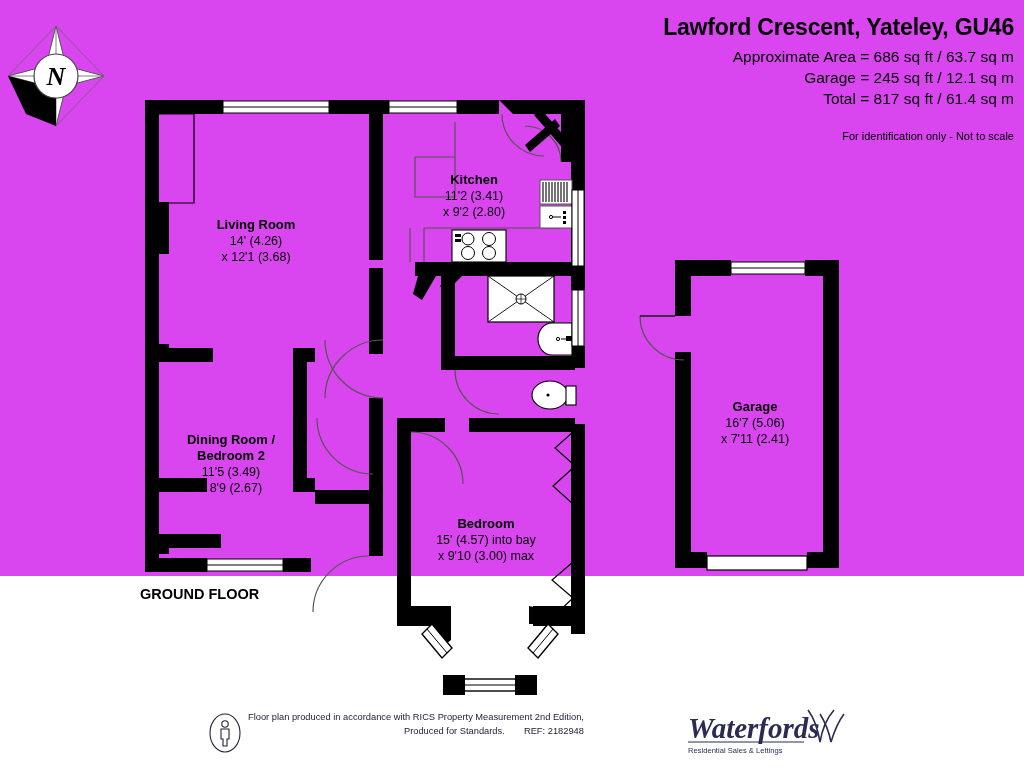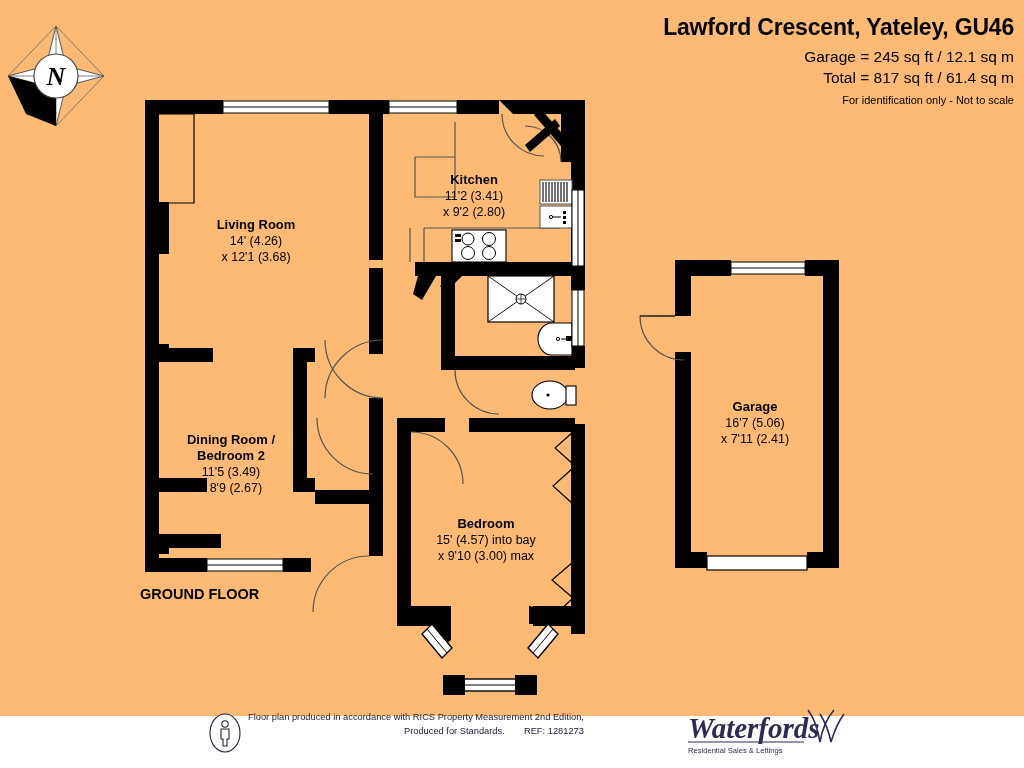--- a/index.html
+++ b/index.html
@@ -12,22 +12,22 @@
     width: 1024px;
     height: 768px;
     font-family: "Liberation Sans", sans-serif;
     color: #000000;
     overflow: hidden;
     position: relative;
   }
   #sheet {
     position: relative;
     width: 1024px;
-    height: 716px;
-    background: #fdba74;
+    height: 576px;
+    background: #d946ef;
   }
 
   
   #header {
     position: absolute;
     top: 14px;
     right: 10px;
     width: 470px;
     text-align: right;
   }
@@ -39,21 +39,21 @@
     margin: 0 0 7px 0;
     white-space: nowrap;
   }
   .area-line {
     font-size: 15.5px;
     line-height: 1.35;
     white-space: nowrap;
   }
   #disclaimer {
     font-size: 11px;
-    margin-top: 5px;
+    margin-top: 20px;
     white-space: nowrap;
   }
 
   
   #compass {
     position: absolute;
     left: 4px;
     top: 22px;
     width: 104px;
     height: 108px;
@@ -105,20 +105,21 @@
   }
   .nowrap { white-space: nowrap; }
 </style>
 </head>
 <body>
 
 <div id="sheet">
 
   <div id="header">
     <div id="doc-title">Lawford Crescent, Yateley, GU46</div>
+    <div class="area-line">Approximate Area = 686 sq ft / 63.7 sq m</div>
     <div class="area-line">Garage = 245 sq ft / 12.1 sq m</div>
     <div class="area-line">Total = 817 sq ft / 61.4 sq m</div>
     <div id="disclaimer">For identification only - Not to scale</div>
   </div>
 
   <svg id="compass" viewBox="0 0 104 108">
 
     <polygon points="52,4 62,44 100,54 62,64 52,104 42,64 4,54 42,44" fill="#ffffff" stroke="#555555" stroke-width="1"></polygon>
 
     <g stroke="#666666" stroke-width="0.8" fill="none">
@@ -415,21 +416,21 @@
       <ellipse cx="17" cy="21" rx="15" ry="19" fill="#ffffff" stroke="#22223c" stroke-width="1.1"></ellipse>
       <circle cx="17" cy="12" r="3.2" fill="none" stroke="#22223c" stroke-width="1.1"></circle>
       <path d="M13,17 L21,17 L21,27 L19,27 L19,34 L15,34 L15,27 L13,27 Z" fill="none" stroke="#22223c" stroke-width="1.1"></path>
     </svg>
 
     <div id="footer-text">
       <div class="nowrap">Floor plan produced in accordance with RICS Property Measurement 2nd Edition,</div>
       <div class="nowrap">
         <span>Produced for Standards.</span>
         <span style="display:inline-block;width:14px"></span>
-        <span>REF:  1281273</span>
+        <span>REF:  2182948</span>
       </div>
     </div>
 
     <svg id="brand" viewBox="0 0 220 52">
       <text x="2" y="30" font-family="Liberation Serif, serif" font-size="29" font-style="italic" font-weight="bold" fill="#2b2b55">Waterfords</text>
       <path d="M122,2 C128,10 132,22 134,34 C136,22 141,10 148,2" fill="none" stroke="#2b2b55" stroke-width="1.6"></path>
       <path d="M134,6 C139,14 143,24 145,34 C148,24 152,14 158,6" fill="none" stroke="#2b2b55" stroke-width="1.6"></path>
       <line x1="2" y1="34" x2="118" y2="34" stroke="#2b2b55" stroke-width="1.1"></line>
       <text x="2" y="45" font-family="Liberation Sans, sans-serif" font-size="7.6" fill="#2b2b55">Residential Sales &amp; Lettings</text>
     </svg>

